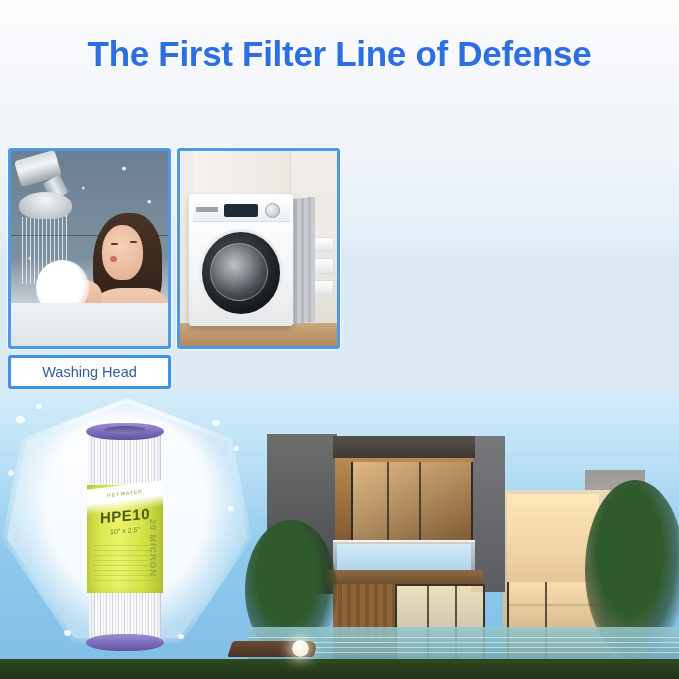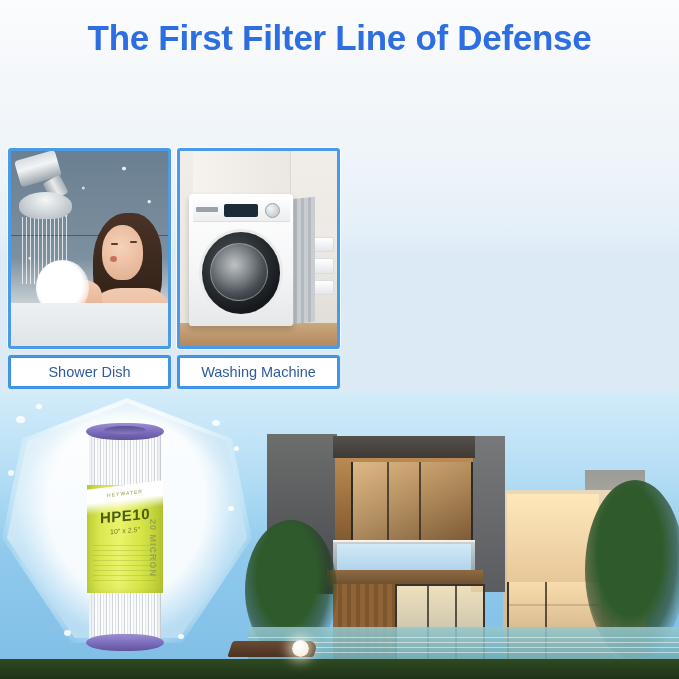--- a/index.html
+++ b/index.html
@@ -31,21 +31,21 @@
     text-align: center;
     padding-top: 18px;
     box-sizing: border-box;
   }
   .headline {
     font-size: 35px;
     font-weight: bold;
     color: #2d6ee0;
     letter-spacing: -0.3px;
     line-height: 1.12;
-    margin: 0;
+    margin: 16px;
     white-space: nowrap;
   }
   .subhead {
     font-size: 25px;
     color: #231f20;
     line-height: 1.18;
     margin: 6px auto 0;
     max-width: 590px;
   }
 
@@ -635,21 +635,21 @@
           <div class="p2-mouth"></div>
           <div class="p2-body"></div>
           <div class="p2-hands"></div>
           <div class="p2-foam"></div>
           <div class="p2-filter"></div>
           <div class="p2-neck"></div>
           <div class="p2-head"></div>
           <div class="p2-tub"></div>
         </div>
       </div>
-      <div class="caption">Shower Dish</div>
+      <div class="caption">Washing Head</div>
     </div>
 
     <div class="cell">
       <div class="photo-frame">
         <div class="photo">
           <div class="p3-bg"></div>
           <div class="p3-wallpanel"></div>
           <div class="p3-shelf"></div>
           <div class="p3-towel" style="top:44%"></div>
           <div class="p3-towel" style="top:55%"></div>
@@ -658,21 +658,20 @@
           <div class="p3-side"></div>
           <div class="p3-machine"></div>
           <div class="p3-panel"></div>
           <div class="p3-logo"></div>
           <div class="p3-display"></div>
           <div class="p3-dial"></div>
           <div class="p3-door-out"></div>
           <div class="p3-door-in"></div>
         </div>
       </div>
-      <div class="caption">Washing Machine</div>
     </div>
 
 
   </div>
 
   <div class="scene">
     <div class="sky-glow"></div>
 
     <div class="house">
       <div class="h-right-tower"></div>

